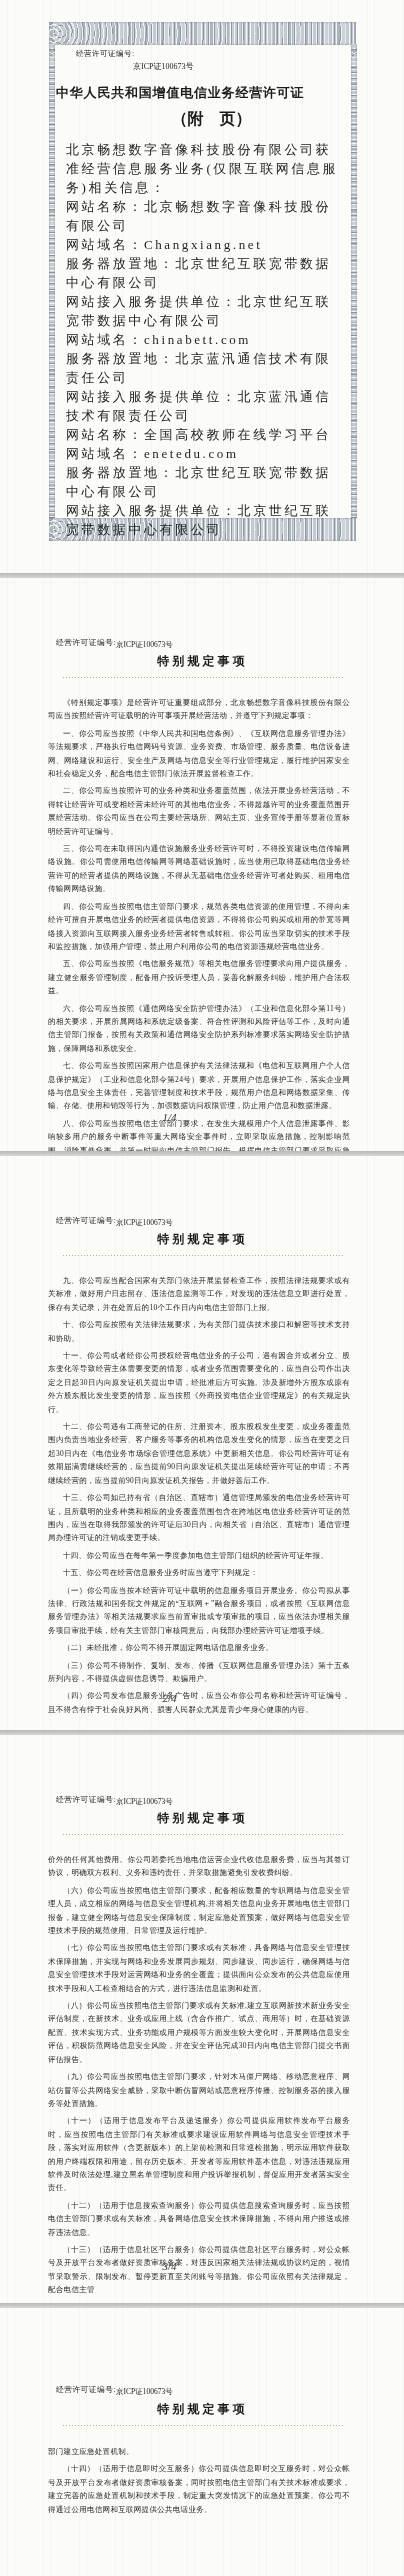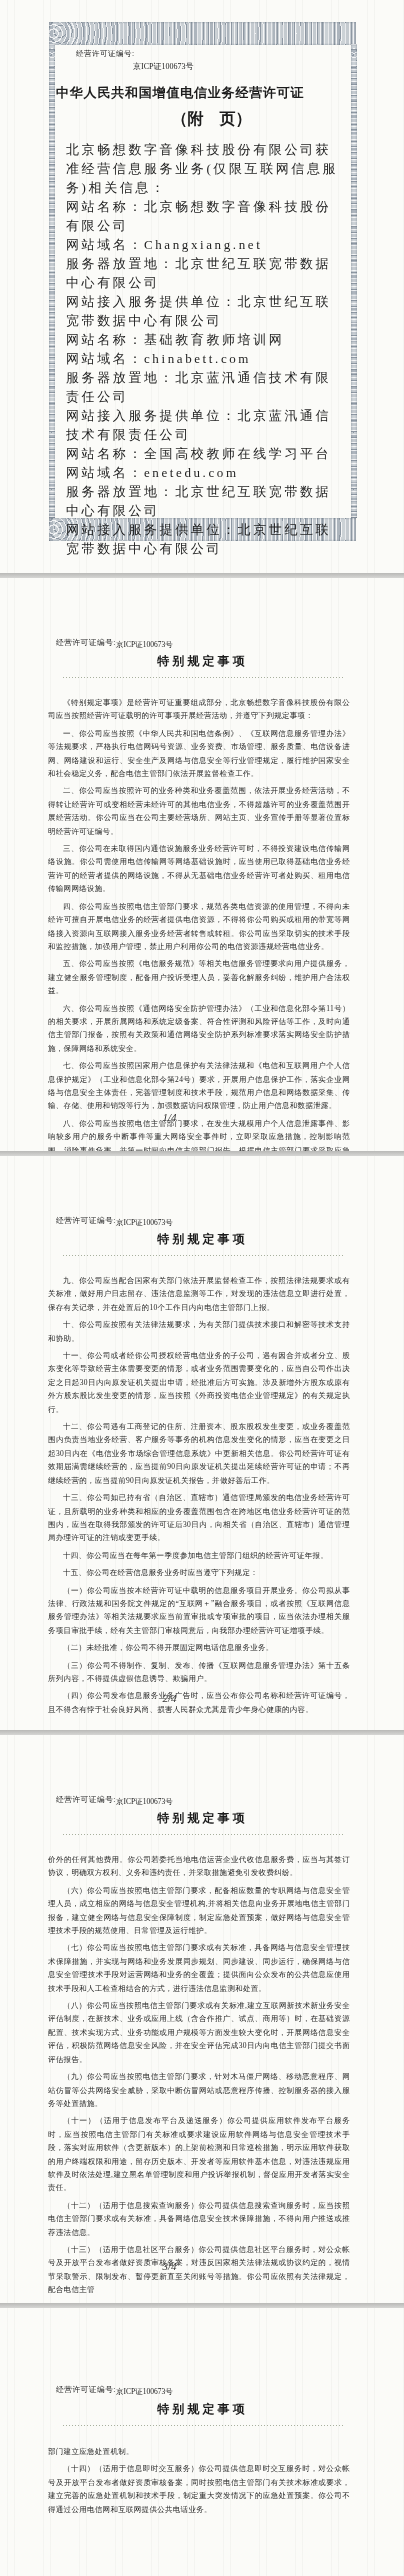--- a/index.html
+++ b/index.html
@@ -83,21 +83,20 @@
   <span class="cov-lic-no">京ICP证100673号</span>
   <h1 class="cov-title">中华人民共和国增值电信业务经营许可证</h1>
   <h2 class="cov-sub">（附　页）</h2>
 
   <div class="cov-body">
     <div class="entry">北京畅想数字音像科技股份有限公司获准经营信息服务业务(仅限互联网信息服务)相关信息：</div>
     <div class="entry"><span>网站名称：</span><span>北京畅想数字音像科技股份有限公司</span></div>
       <div class="entry"><span>网站域名：</span><span>Changxiang.net</span></div>
       <div class="entry"><span>服务器放置地：</span><span>北京世纪互联宽带数据中心有限公司</span></div>
       <div class="entry"><span>网站接入服务提供单位：</span><span>北京世纪互联宽带数据中心有限公司</span></div>
-      <div class="entry"><span>网站名称：</span><span>基础教育教师培训网</span></div>
       <div class="entry"><span>网站域名：</span><span>chinabett.com</span></div>
       <div class="entry"><span>服务器放置地：</span><span>北京蓝汛通信技术有限责任公司</span></div>
       <div class="entry"><span>网站接入服务提供单位：</span><span>北京蓝汛通信技术有限责任公司</span></div>
       <div class="entry"><span>网站名称：</span><span>全国高校教师在线学习平台</span></div>
       <div class="entry"><span>网站域名：</span><span>enetedu.com</span></div>
       <div class="entry"><span>服务器放置地：</span><span>北京世纪互联宽带数据中心有限公司</span></div>
       <div class="entry"><span>网站接入服务提供单位：</span><span>北京世纪互联宽带数据中心有限公司</span></div>
   </div>
 </section>
 

